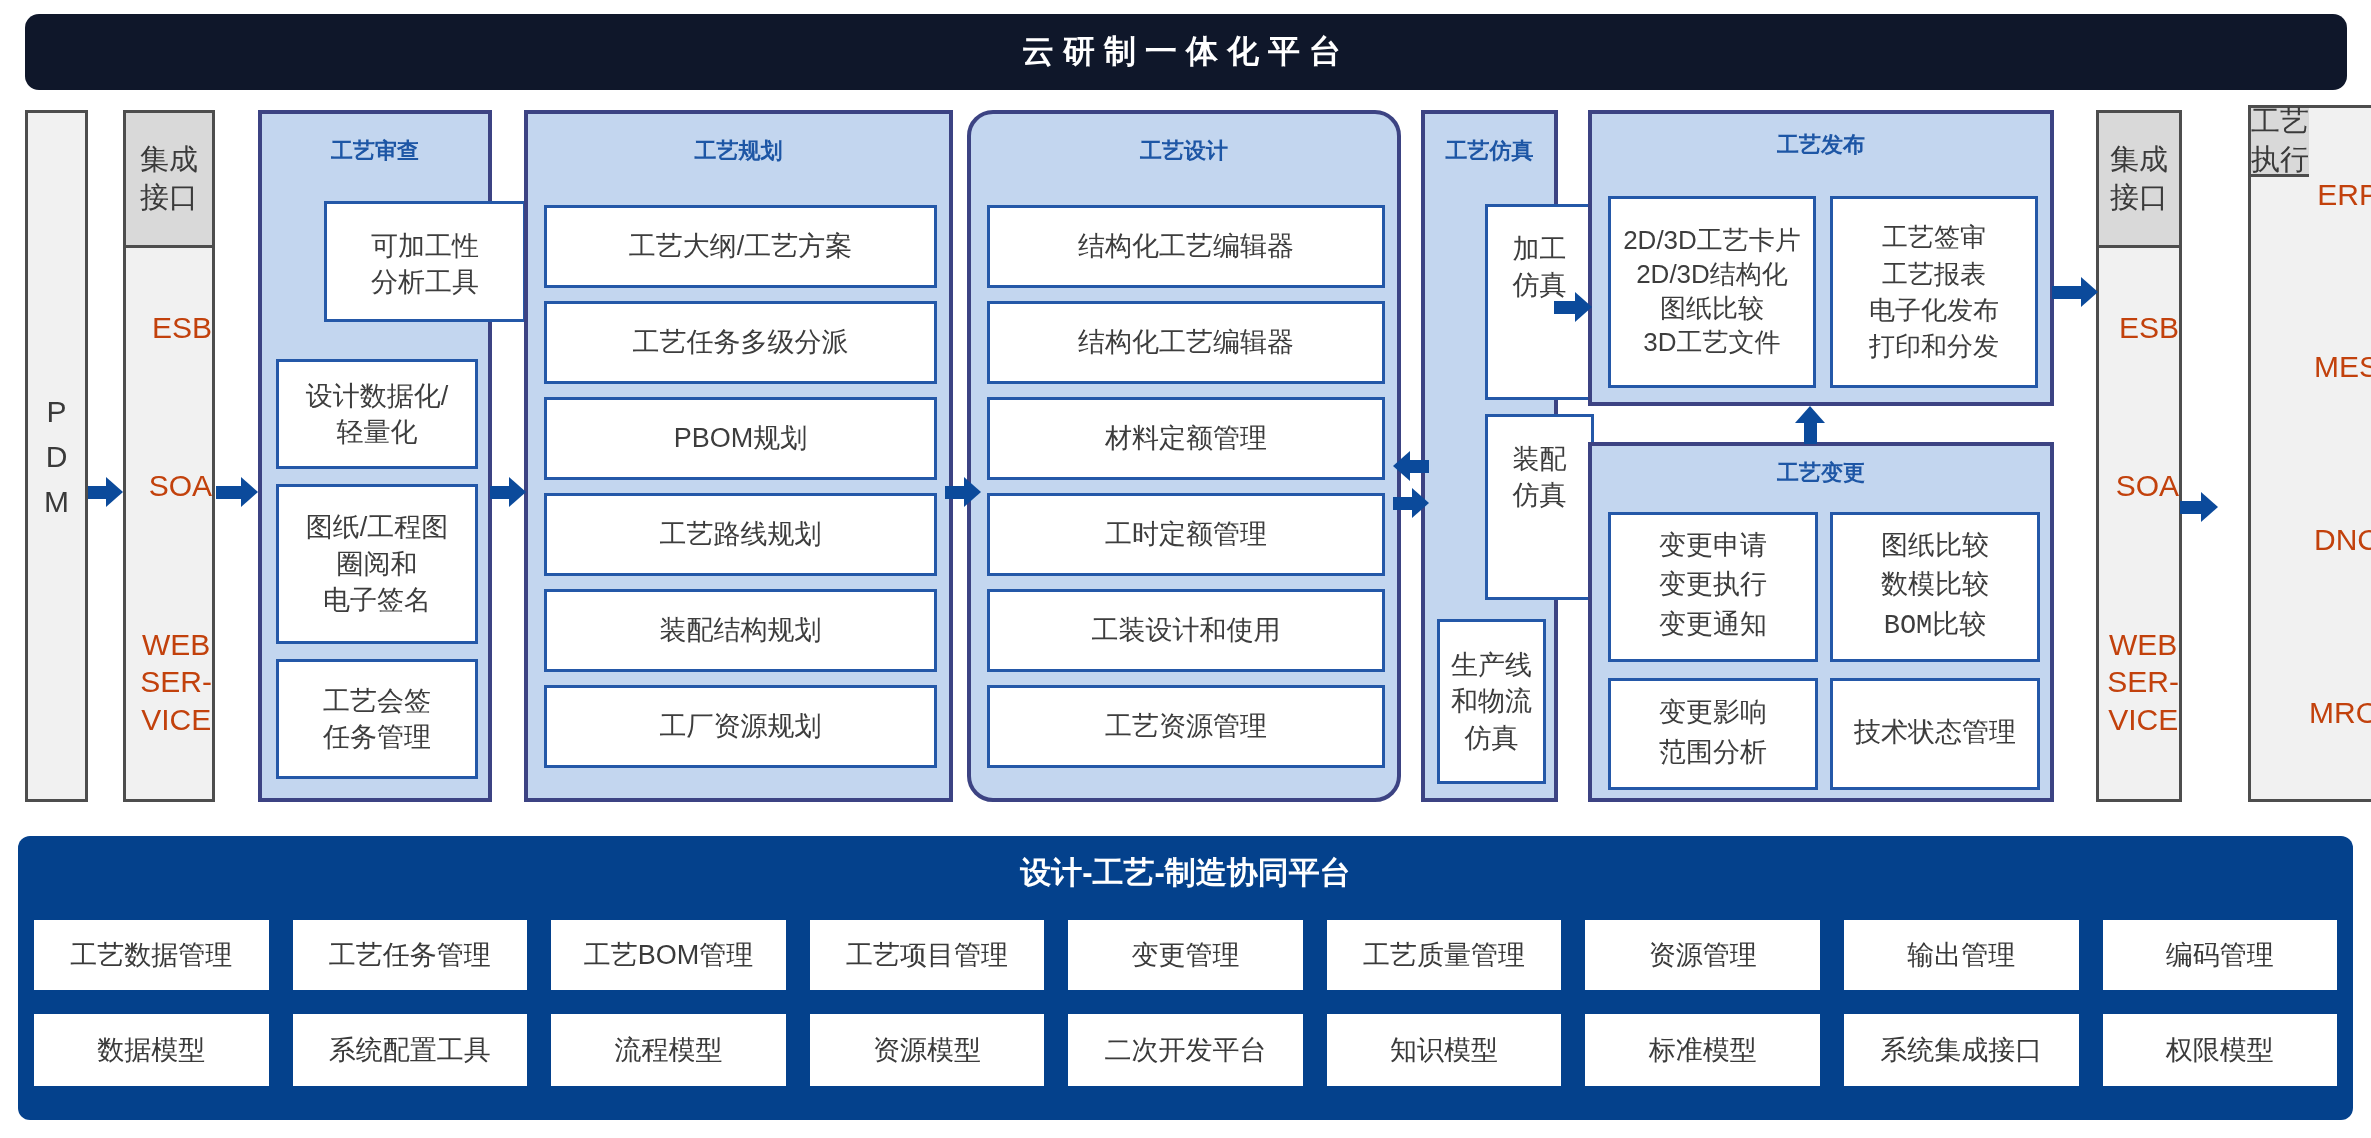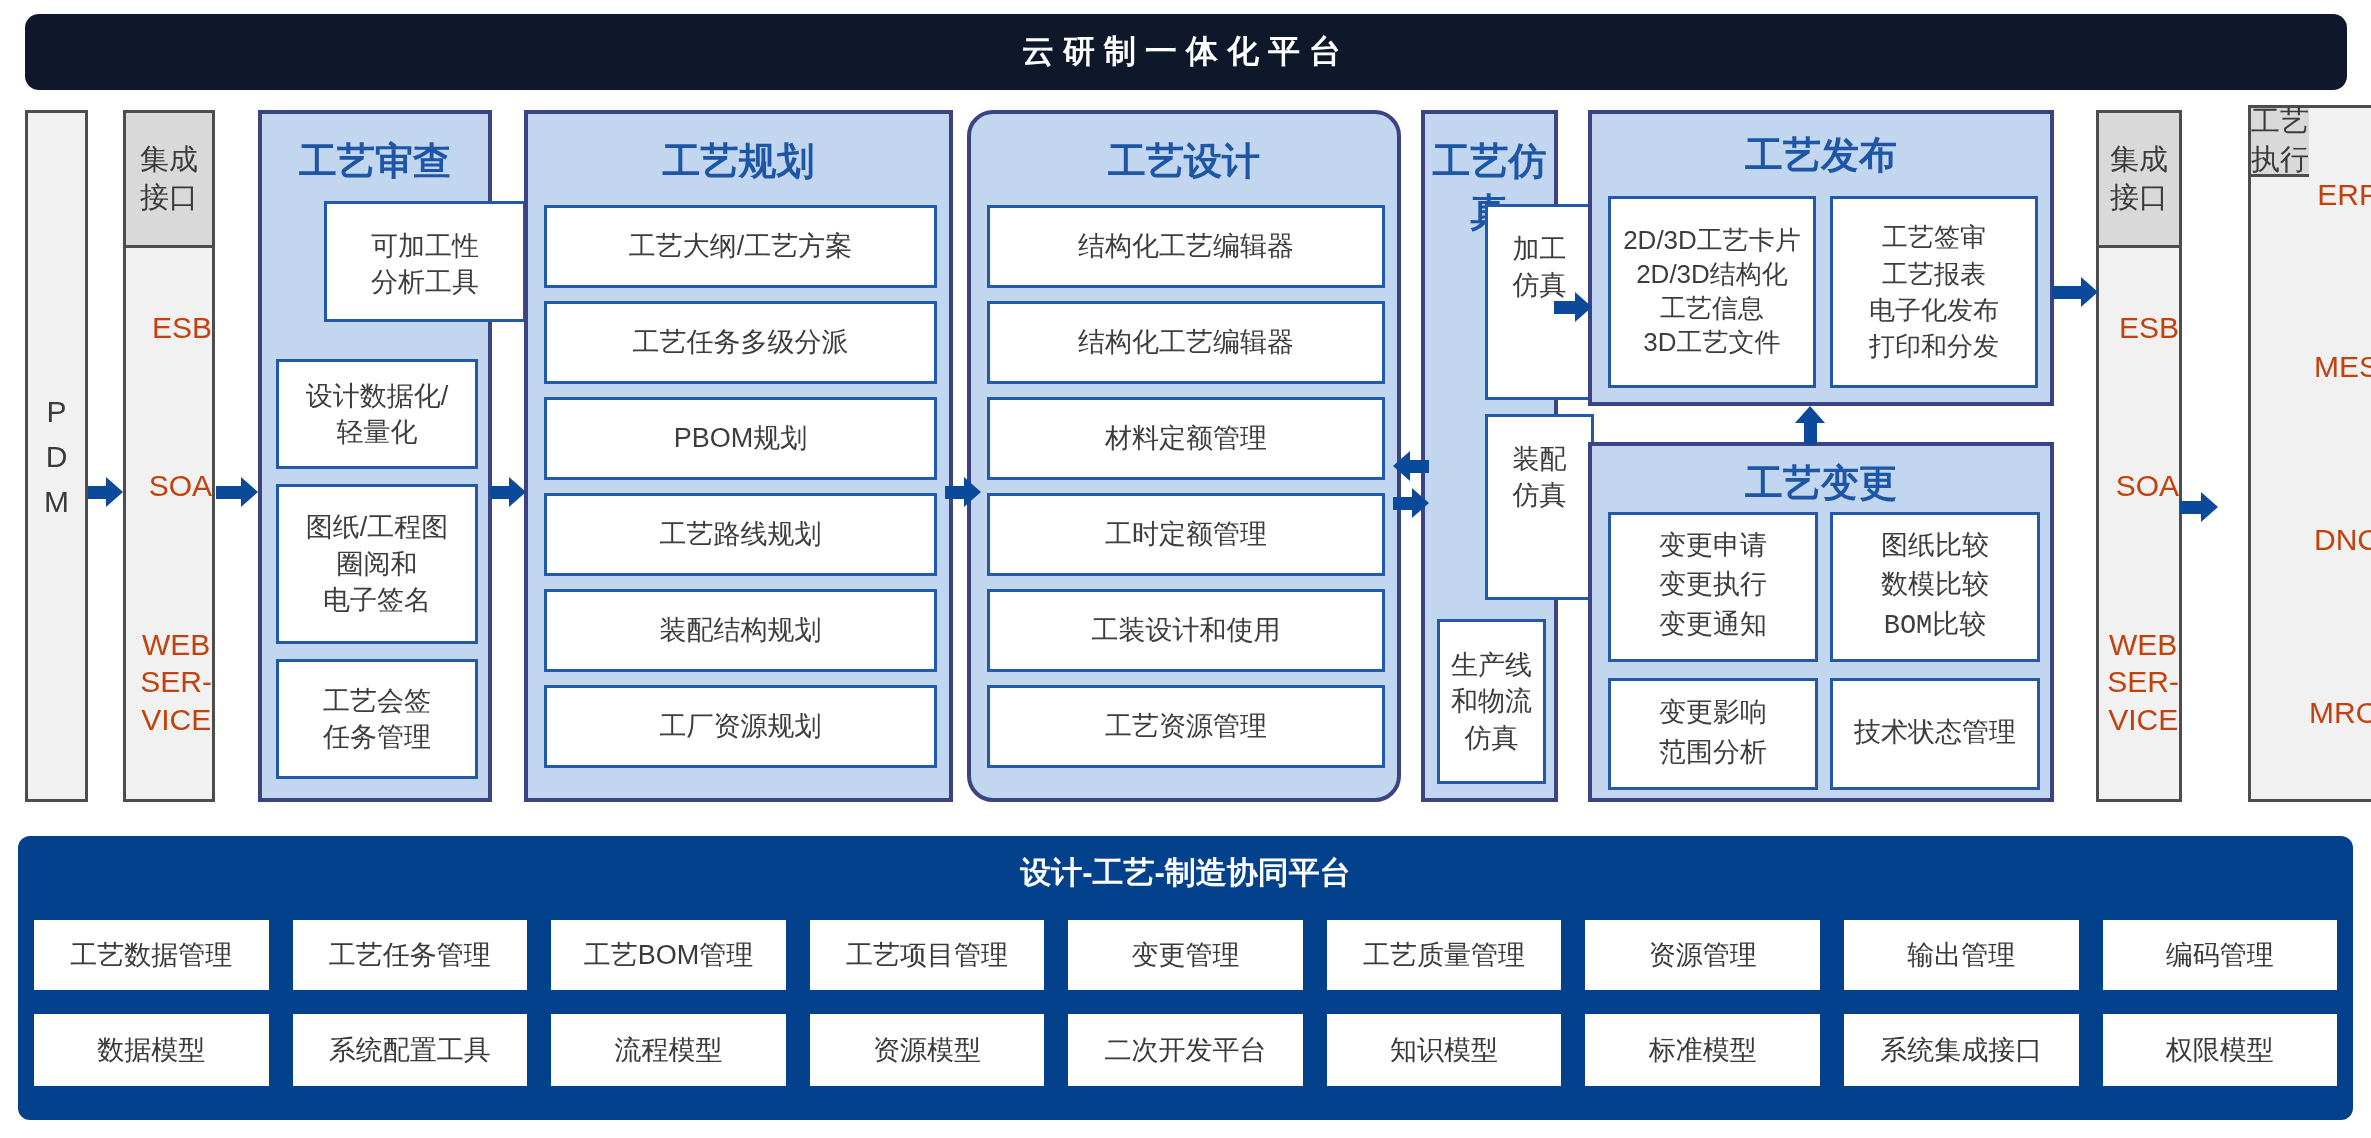--- a/index.html
+++ b/index.html
@@ -26,21 +26,21 @@
   .gray-col .hdr{background:#d9d9d9;border-bottom:3px solid #4d4d4d;display:flex;align-items:center;
                  justify-content:center;font-size:29px;color:#3a3a3a;white-space:pre-line;text-align:center;
                  line-height:1.3;}
   .gray-col .bodyv{display:flex;flex-direction:column;justify-content:space-around;align-items:flex-end;
                    font-size:30px;color:#c2410c;text-align:center;white-space:pre-line;line-height:1.25;border-radius:12px;}
   .pdm-label{font-size:30px;color:#3a3a3a;white-space:pre-line;text-align:center;line-height:1.5;}
 
   
   .mod{position:absolute;background:#c3d6ef;border:4px solid #3c4383;box-sizing:border-box;}
   .mod-title{position:absolute;left:0;width:100%;text-align:center;color:#1d56a5;
-             font-weight:bold;font-size:38px;top:22px;}
+             font-weight:bold;font-size:22px;top:22px;}
   .wbox{position:absolute;background:#ffffff;border:3px solid #2458a8;box-sizing:border-box;
         display:flex;align-items:center;justify-content:center;text-align:center;
         font-size:27px;color:#3d3d3d;white-space:pre-line;line-height:1.35;}
   .wbox.align-top{align-items:flex-start;padding-top:24px;margin-left:48px;}
 
   
   .arr{position:absolute;z-index:5;}
   .arr .bar{position:absolute;background:#0b4a9b;}
   .arr-right .bar{left:0;top:9px;height:13px;}
   .arr-right .head{position:absolute;top:0;width:0;height:0;
@@ -120,21 +120,21 @@
 仿真</div>
     <div class="wbox" style="left:12px;top:505px;width:109px;height:165px;">生产线
 和物流
 仿真</div>
   </div>
 
   <div class="mod" style="left:1588px;top:110px;width:466px;height:296px;">
     <div class="mod-title" style="top:16px;">工艺发布</div>
     <div class="wbox" style="left:16px;top:82px;width:208px;height:192px;font-size:26px;line-height:1.3;">2D/3D工艺卡片
 2D/3D结构化
-工艺信息
+图纸比较
 3D工艺文件</div>
     <div class="wbox" style="left:238px;top:82px;width:208px;height:192px;font-size:26px;line-height:1.4;">工艺签审
 工艺报表
 电子化发布
 打印和分发</div>
   </div>
 
   <div class="mod" style="left:1588px;top:442px;width:466px;height:360px;font-family:Liberation Mono, monospace;">
     <div class="mod-title" style="top:12px;">工艺变更</div>
     <div class="wbox" style="left:16px;top:66px;width:210px;height:150px;line-height:1.45;">变更申请

